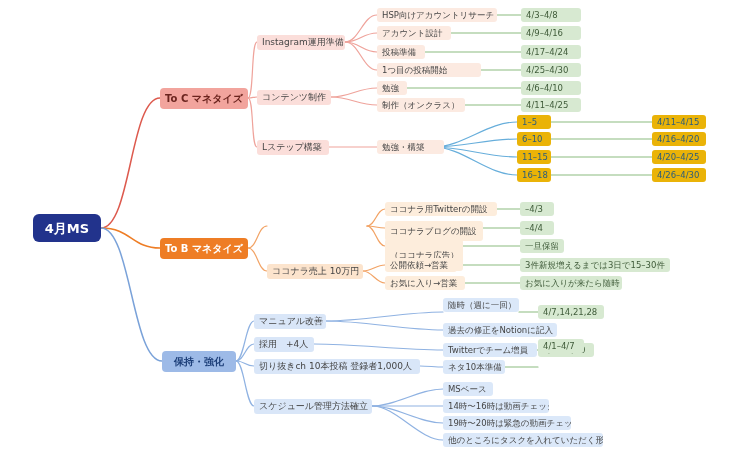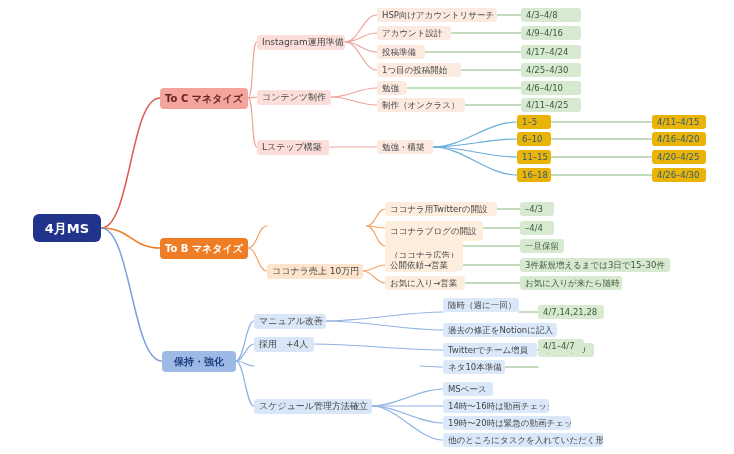--- a/index.html
+++ b/index.html
@@ -103,24 +103,24 @@
   <div class="node b-orange" style="left:160px;top:238px;width:88px;height:21px">To B マネタイズ</div>
   <div class="node b-blue" style="left:162px;top:351px;width:74px;height:21px">保持・強化</div>
 
   <div class="node l2p" style="left:257px;top:35px;width:88px;height:15px">Instagram運用準備</div>
   <div class="node l2p" style="left:257px;top:90px;width:74px;height:15px">コンテンツ制作</div>
   <div class="node l2p" style="left:257px;top:140px;width:72px;height:15px">Lステップ構築</div>
 
   <div class="node peach" style="left:377px;top:8px;width:120px;height:14px">HSP向けアカウントリサーチ</div>
   <div class="node peach" style="left:377px;top:26px;width:74px;height:14px">アカウント設計</div>
   <div class="node peach" style="left:377px;top:45px;width:48px;height:14px">投稿準備</div>
-  <div class="node peach" style="left:377px;top:63px;width:84px;height:14px">1つ目の投稿開始</div>
+  <div class="node peach" style="left:377px;top:63px;width:104px;height:14px">1つ目の投稿開始</div>
   <div class="node peach" style="left:377px;top:81px;width:30px;height:14px">勉強</div>
   <div class="node peach" style="left:377px;top:98px;width:88px;height:14px">制作（オンクラス）</div>
-  <div class="node peach" style="left:377px;top:140px;width:56px;height:14px">勉強・構築</div>
+  <div class="node peach" style="left:377px;top:140px;width:67px;height:14px">勉強・構築</div>
 
   <div class="node green" style="left:521px;top:8px;width:60px;height:14px">4/3–4/8</div>
   <div class="node green" style="left:521px;top:26px;width:60px;height:14px">4/9–4/16</div>
   <div class="node green" style="left:521px;top:45px;width:60px;height:14px">4/17–4/24</div>
   <div class="node green" style="left:521px;top:63px;width:60px;height:14px">4/25–4/30</div>
   <div class="node green" style="left:521px;top:81px;width:60px;height:14px">4/6–4/10</div>
   <div class="node green" style="left:521px;top:98px;width:60px;height:14px">4/11–4/25</div>
 
   <div class="node cyan" style="left:517px;top:115px;width:34px;height:14px">1–5</div>
   <div class="node cyan" style="left:517px;top:132px;width:34px;height:14px">6–10</div>
@@ -140,20 +140,21 @@
   <div class="node peach2" style="left:385px;top:276px;width:80px;height:14px">お気に入り→営業</div>
 
   <div class="node green" style="left:520px;top:202px;width:34px;height:14px">–4/3</div>
   <div class="node green" style="left:520px;top:221px;width:34px;height:14px">–4/4</div>
   <div class="node green" style="left:520px;top:239px;width:44px;height:14px">一旦保留</div>
   <div class="node green" style="left:520px;top:258px;width:150px;height:14px">3件新規増えるまでは3日で15–30件</div>
   <div class="node green" style="left:520px;top:276px;width:102px;height:14px">お気に入りが来たら随時</div>
 
   <div class="node l2b" style="left:254px;top:314px;width:72px;height:15px">マニュアル改善</div>
   <div class="node l2b" style="left:254px;top:337px;width:60px;height:15px">採用　+4人</div>
+  <div class="node l2b" style="left:254px;top:359px;width:166px;height:15px">切り抜きch 10本投稿 登録者1,000人</div>
   <div class="node l2b" style="left:254px;top:399px;width:118px;height:15px">スケジュール管理方法確立</div>
 
   <div class="node bleaf" style="left:443px;top:298px;width:76px;height:14px">随時（週に一回）</div>
   <div class="node bleaf" style="left:443px;top:323px;width:114px;height:14px">過去の修正をNotionに記入</div>
   <div class="node bleaf" style="left:443px;top:343px;width:94px;height:14px">Twitterでチーム増員</div>
   <div class="node bleaf" style="left:443px;top:360px;width:62px;height:14px">ネタ10本準備</div>
   <div class="node bleaf" style="left:443px;top:382px;width:50px;height:14px">MSベース</div>
   <div class="node bleaf" style="left:443px;top:399px;width:106px;height:14px">14時〜16時は動画チェック</div>
   <div class="node bleaf" style="left:443px;top:416px;width:128px;height:14px">19時〜20時は緊急の動画チェック</div>
   <div class="node bleaf" style="left:443px;top:433px;width:160px;height:14px">他のところにタスクを入れていただく形</div>

